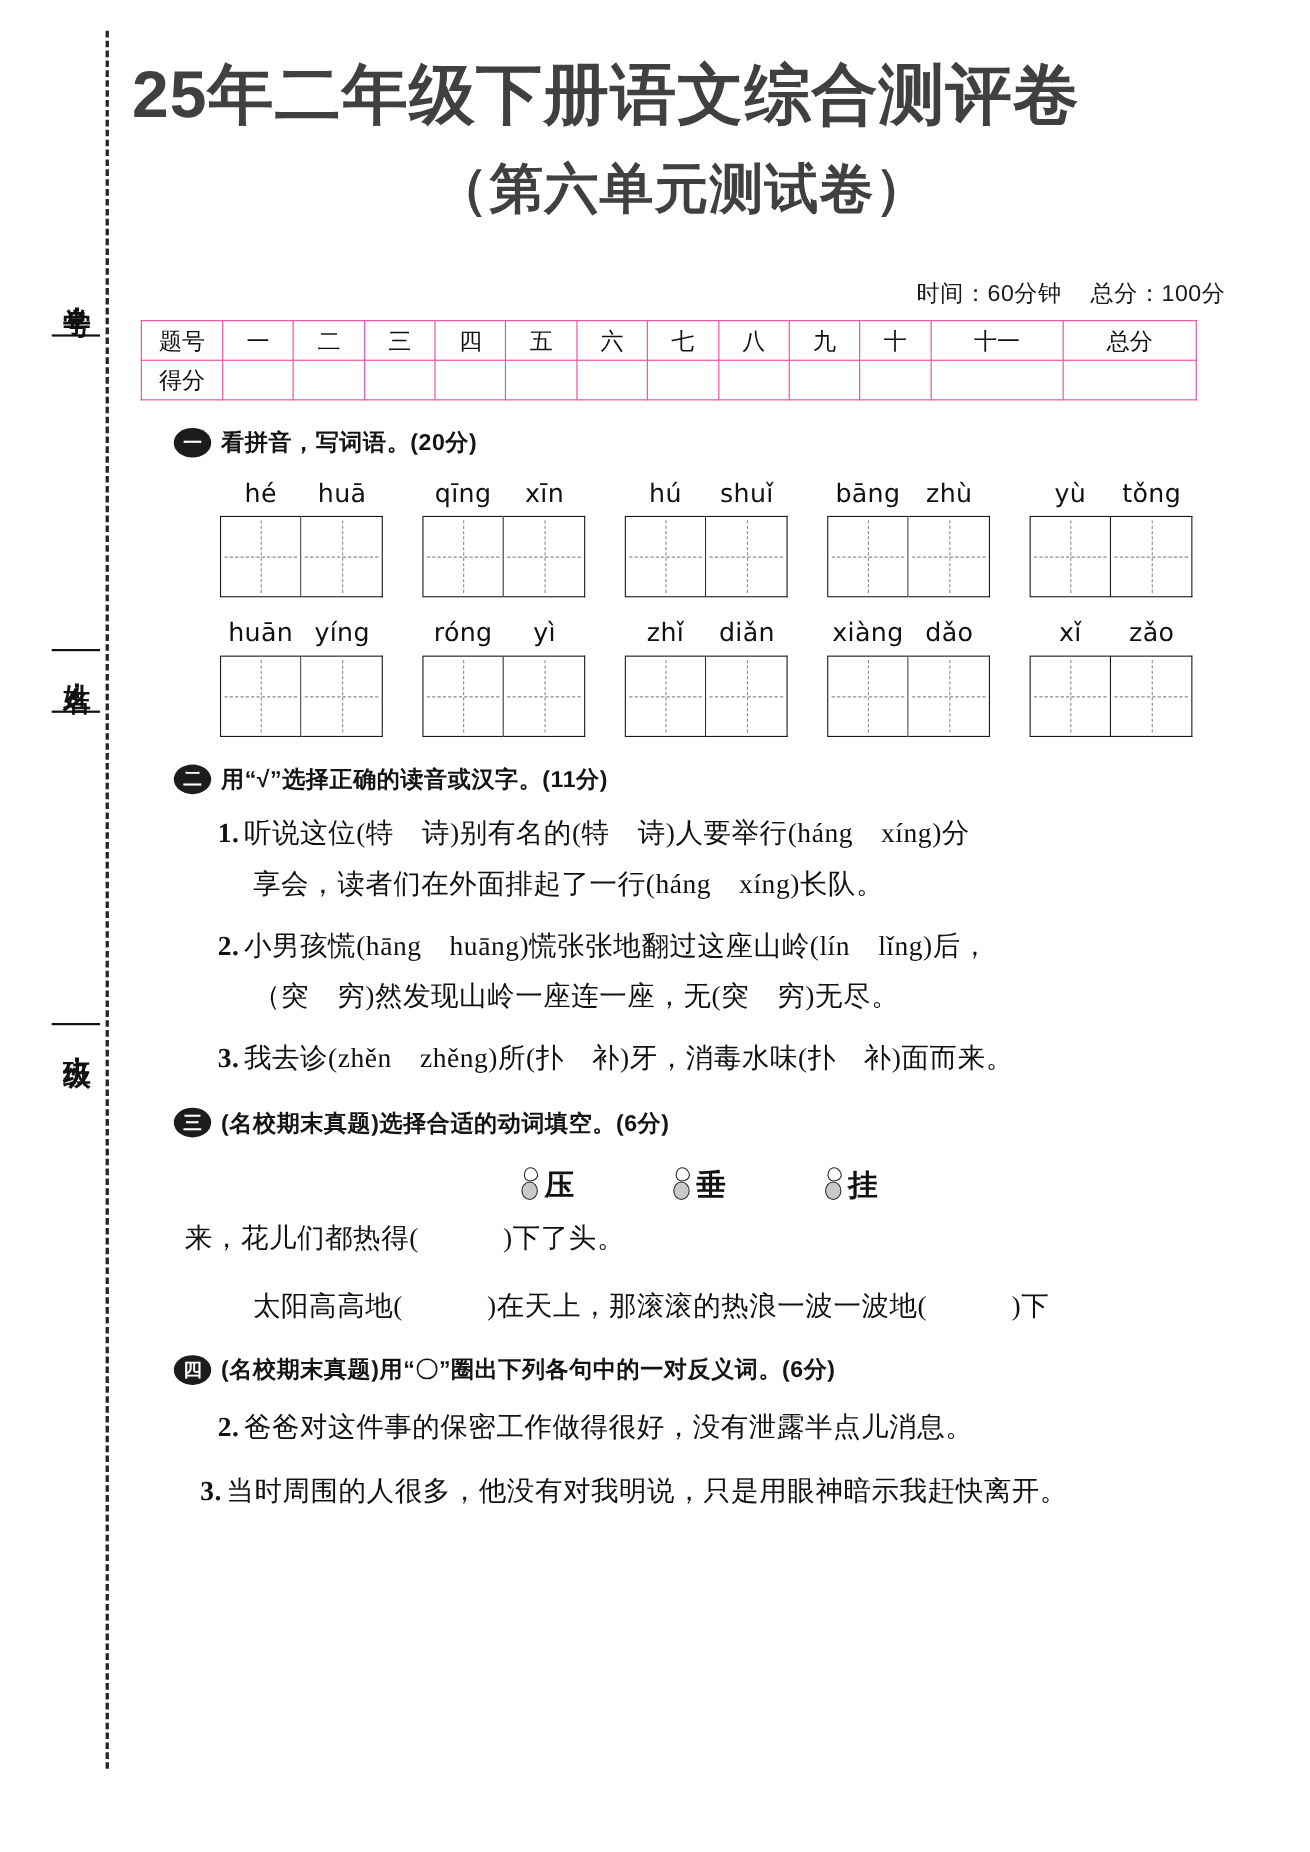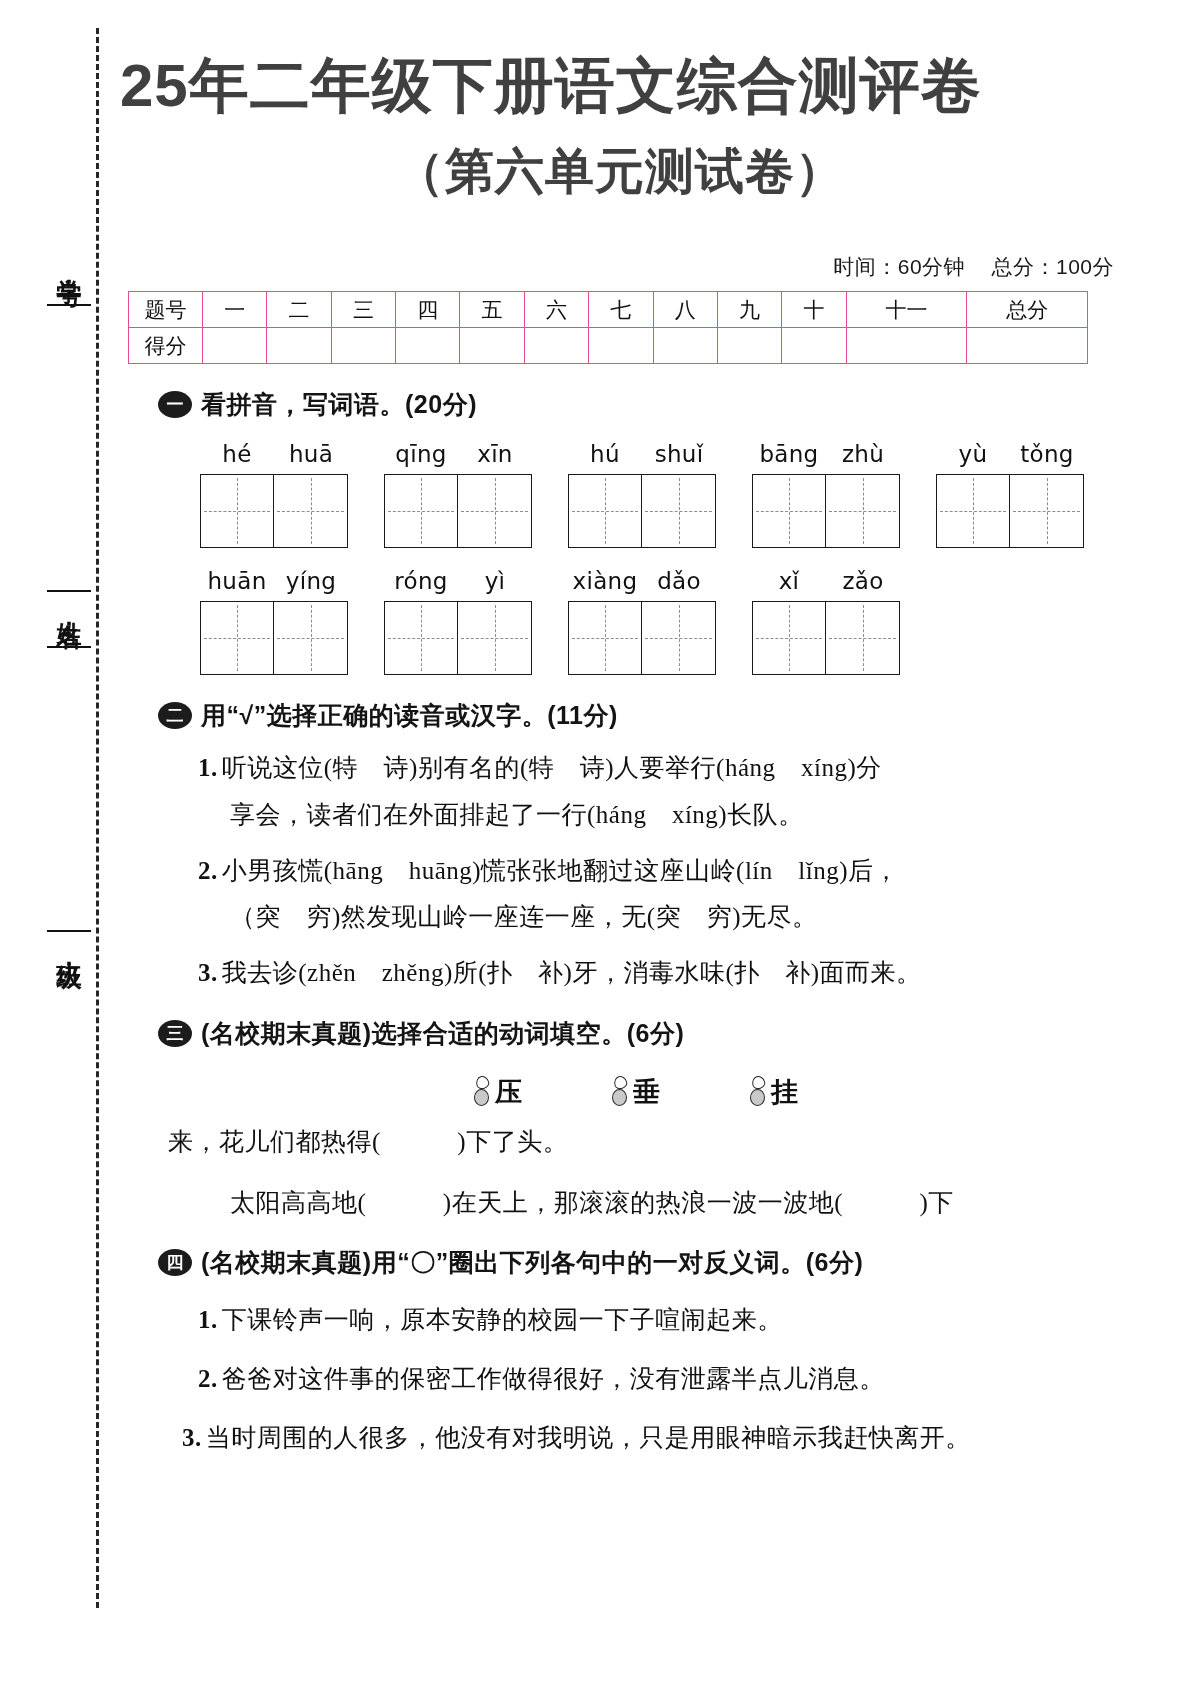--- a/index.html
+++ b/index.html
@@ -145,21 +145,21 @@
     font-size: 17px;
     font-weight: 700;
     display: flex;
     align-items: center;
     justify-content: center;
     margin-right: 9px;
     line-height: 1;
   }
   .q-title {
     font-family: "Liberation Sans", "DejaVu Sans", sans-serif;
-    font-size: 25px;
+    font-size: 21px;
     font-weight: 700;
     color: #141414;
     letter-spacing: 0.5px;
     white-space: nowrap;
   }
 
   
   .pinyin-row {
     display: flex;
     margin-top: 20px;
@@ -416,20 +416,30 @@
         <span class="py-syl">róng</span>
         <span class="py-syl">yì</span>
       </div>
       <div class="tzg">
         <div class="tzg-cell"></div>
         <div class="tzg-cell"></div>
       </div>
     </div>
     <div class="word-group">
       <div class="py-line">
+        <span class="py-syl">zhǐ</span>
+        <span class="py-syl">diǎn</span>
+      </div>
+      <div class="tzg">
+        <div class="tzg-cell"></div>
+        <div class="tzg-cell"></div>
+      </div>
+    </div>
+    <div class="word-group">
+      <div class="py-line">
         <span class="py-syl">xiàng</span>
         <span class="py-syl">dǎo</span>
       </div>
       <div class="tzg">
         <div class="tzg-cell"></div>
         <div class="tzg-cell"></div>
       </div>
     </div>
     <div class="word-group">
       <div class="py-line">
@@ -492,23 +502,20 @@
   </div>
 
   <div class="q-line hang">来，花儿们都热得(　　　)下了头。</div>
   <div class="q-line" style="margin-left:110px;margin-top:22px;">太阳高高地(　　　)在天上，那滚滚的热浪一波一波地(　　　)下</div>
 
   <div class="q-head">
     <div class="q-num">四</div>
     <div class="q-title">(名校期末真题)用“〇”圈出下列各句中的一对反义词。(6分)</div>
   </div>
 
-  <div class="q-line" style="margin-top:22px;">
-    <span class="idx">1.</span><span>下课铃声一响，原本安静的校园一下子喧闹起来。</span>
-  </div>
   <div class="q-line" style="margin-top:20px;">
     <span class="idx">2.</span><span>爸爸对这件事的保密工作做得很好，没有泄露半点儿消息。</span>
   </div>
   <div class="q-line" style="margin-top:20px;margin-left:62px;">
     <span class="idx">3.</span><span>当时周围的人很多，他没有对我明说，只是用眼神暗示我赶快离开。</span>
   </div>
 
 </div>
 
 </body></html>

